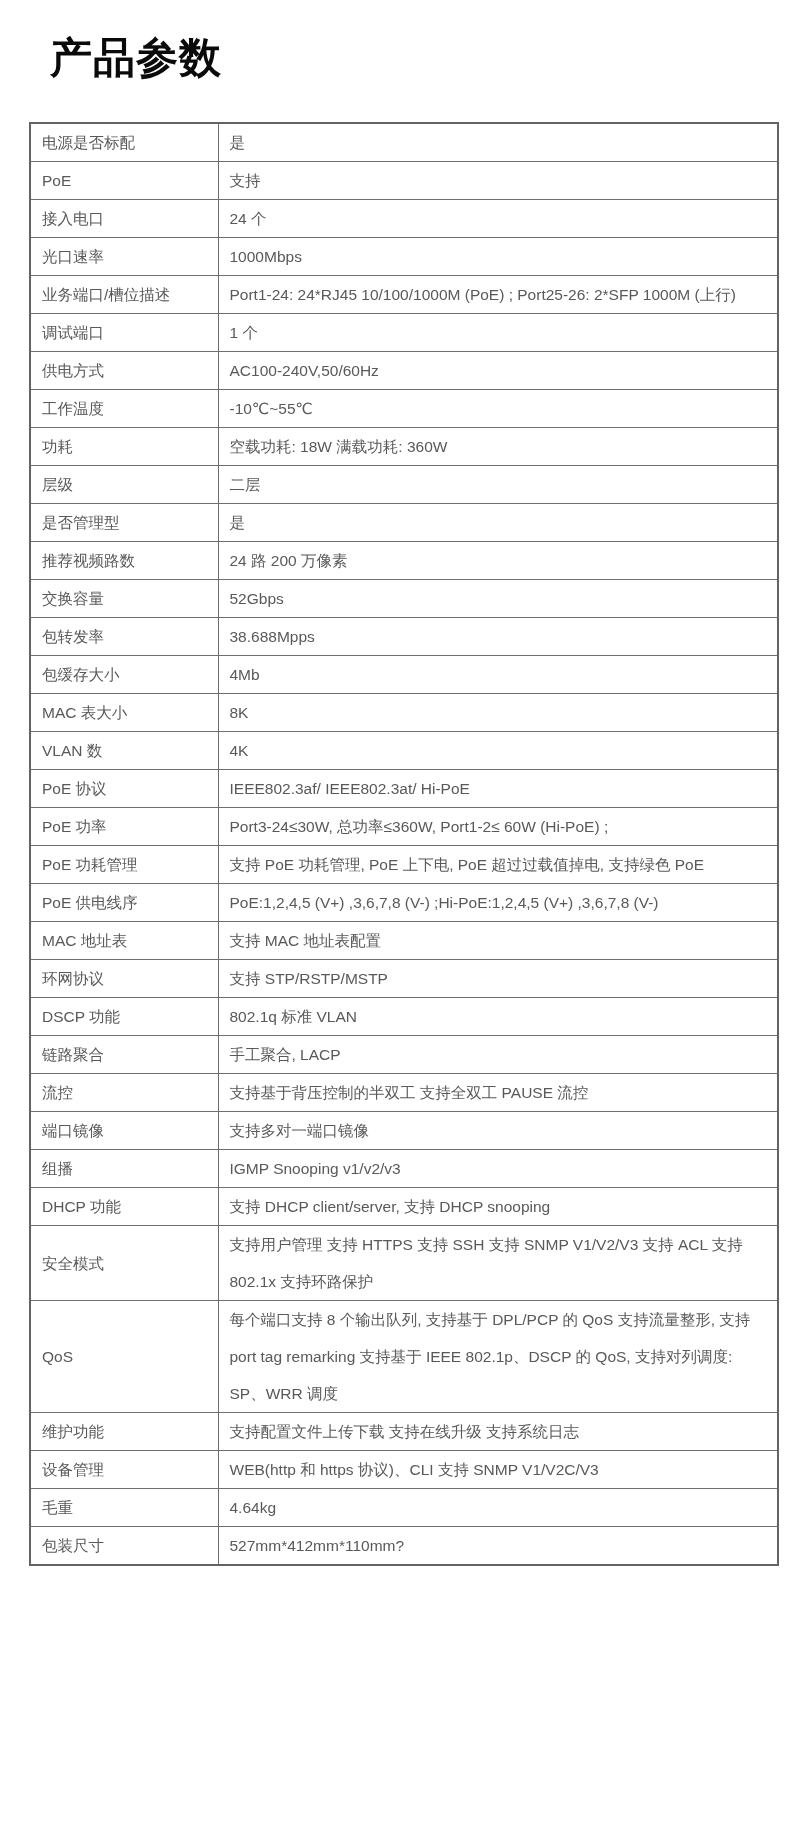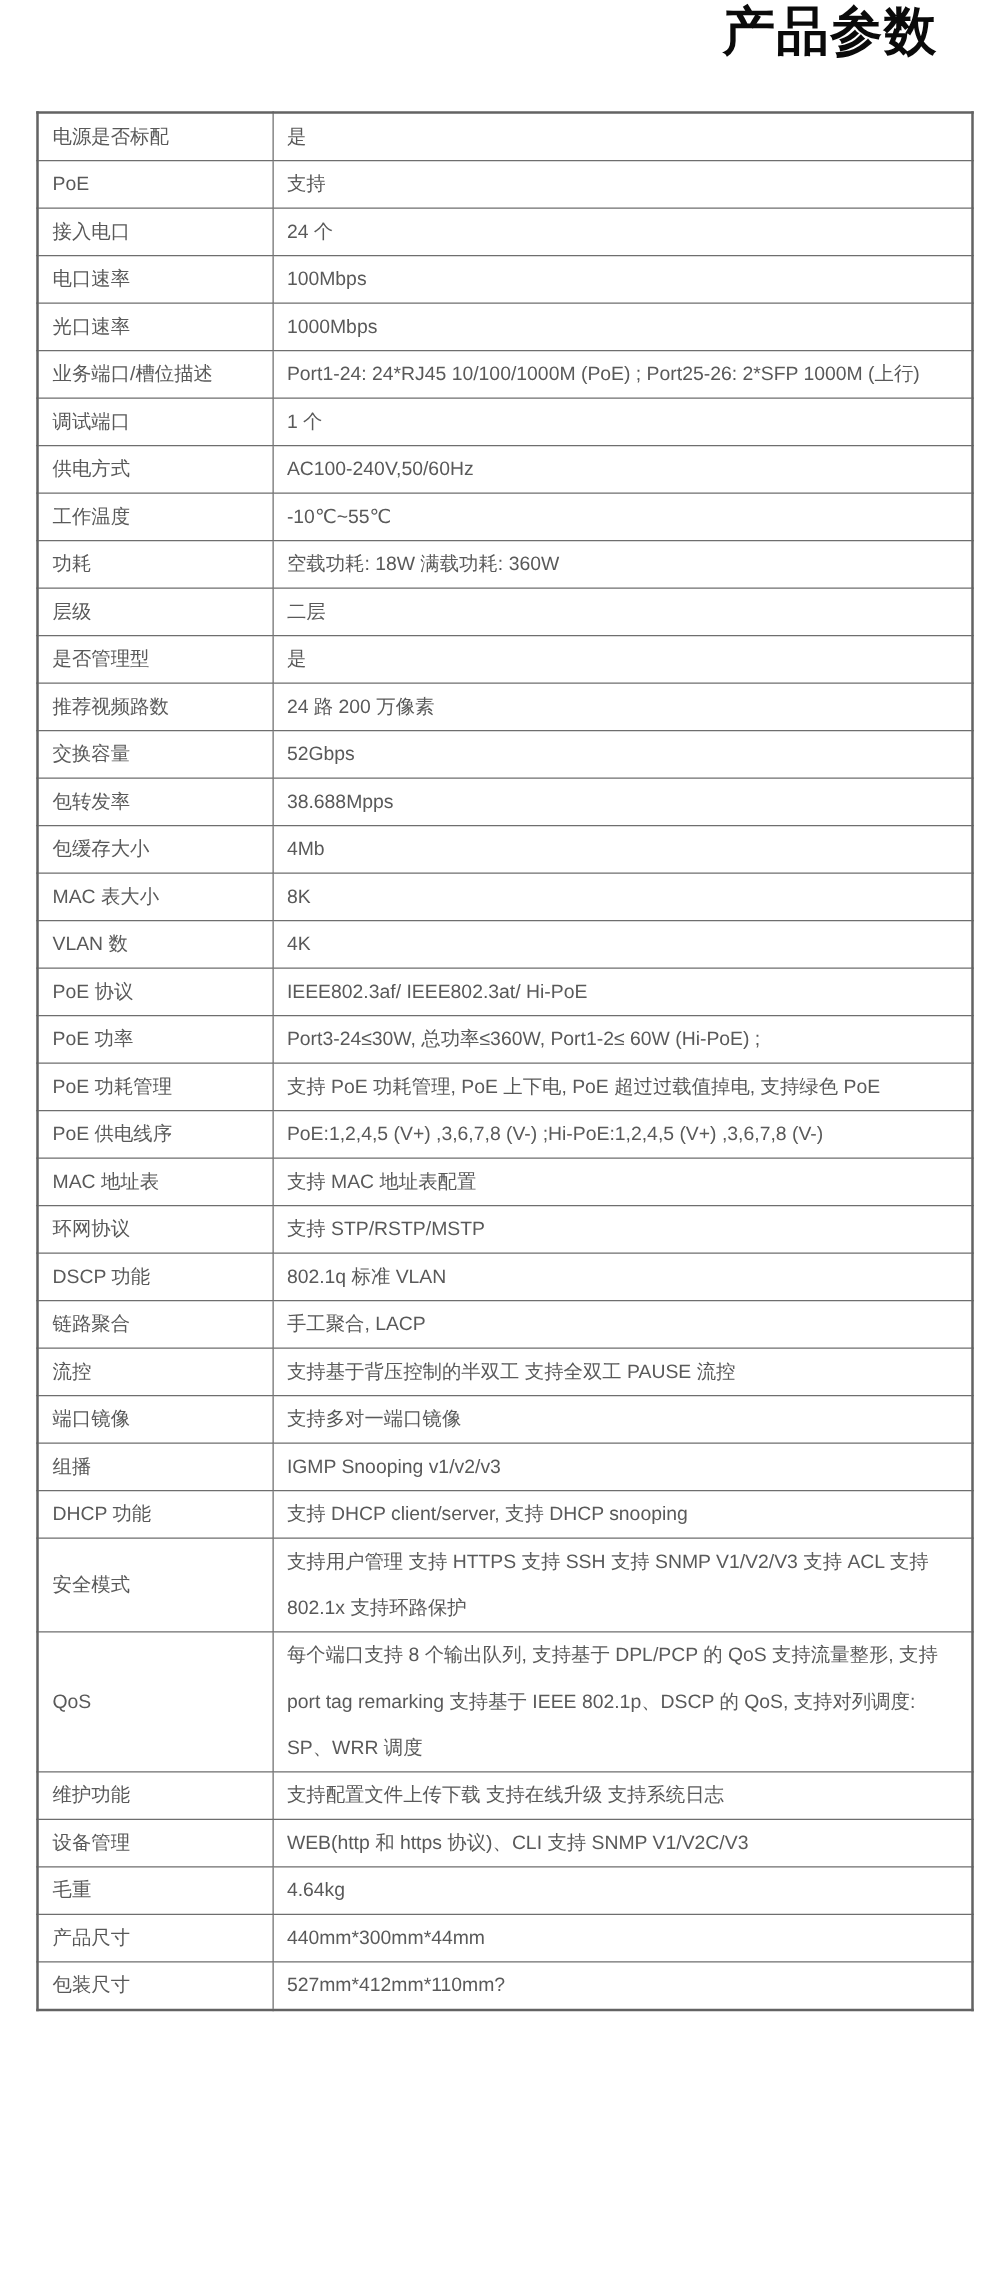--- a/index.html
+++ b/index.html
@@ -11,21 +11,22 @@
   .page {
     position: relative;
     width: 800px;
     height: 1828px;
     background: #ffffff;
     overflow: hidden;
   }
   .page-title {
     width: 700px;
     margin: 0 auto;
-    text-align: right;
+    padding-top: 33px;
+    text-align: left;
     font-size: 42px;
     line-height: 50px;
     font-weight: 700;
     color: #0a0a0a;
     letter-spacing: 1px;
   }
   table.spec-table {
     border-collapse: collapse;
     table-layout: fixed;
     width: 750px;
@@ -67,24 +68,20 @@
       <td class="spec-label">PoE</td>
       <td class="spec-value">支持</td>
     </tr>
 
     <tr>
       <td class="spec-label">接入电口</td>
       <td class="spec-value">24 个</td>
     </tr>
 
 
-    <tr>
-      <td class="spec-label">电口速率</td>
-      <td class="spec-value">100Mbps</td>
-    </tr>
 
     <tr>
       <td class="spec-label">光口速率</td>
       <td class="spec-value">1000Mbps</td>
     </tr>
 
     <tr>
       <td class="spec-label">业务端口/槽位描述</td>
       <td class="spec-value">Port1-24: 24*RJ45 10/100/1000M (PoE) ; Port25-26: 2*SFP 1000M (上行)</td>
     </tr>
@@ -230,24 +227,20 @@
       <td class="spec-label">设备管理</td>
       <td class="spec-value">WEB(http 和 https 协议)、CLI 支持 SNMP V1/V2C/V3</td>
     </tr>
 
 
     <tr>
       <td class="spec-label">毛重</td>
       <td class="spec-value">4.64kg</td>
     </tr>
 
-    <tr>
-      <td class="spec-label">产品尺寸</td>
-      <td class="spec-value">440mm*300mm*44mm</td>
-    </tr>
 
     <tr>
       <td class="spec-label">包装尺寸</td>
       <td class="spec-value">527mm*412mm*110mm?</td>
     </tr>
   </tbody>
   </table>
 
 </div>
 

